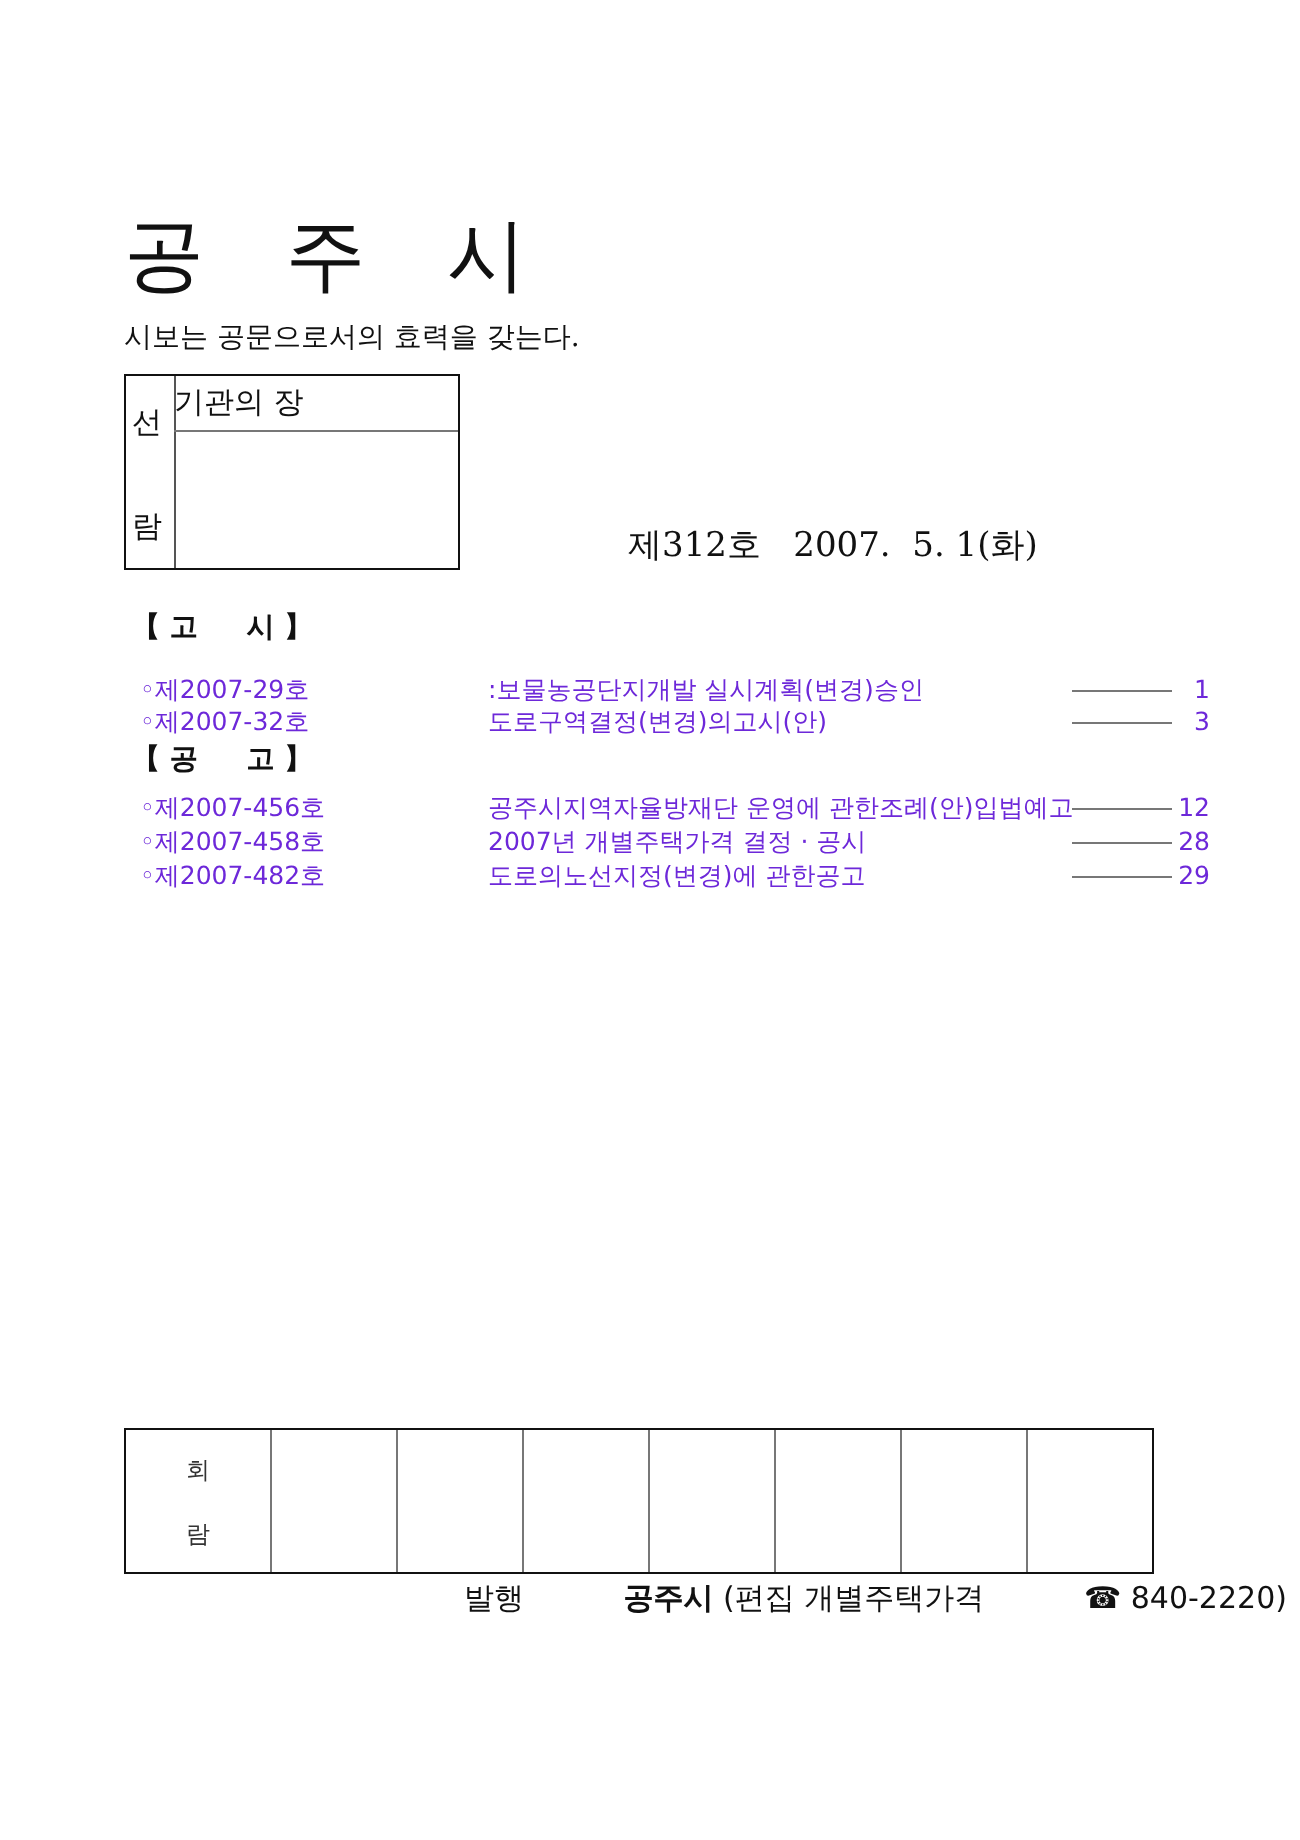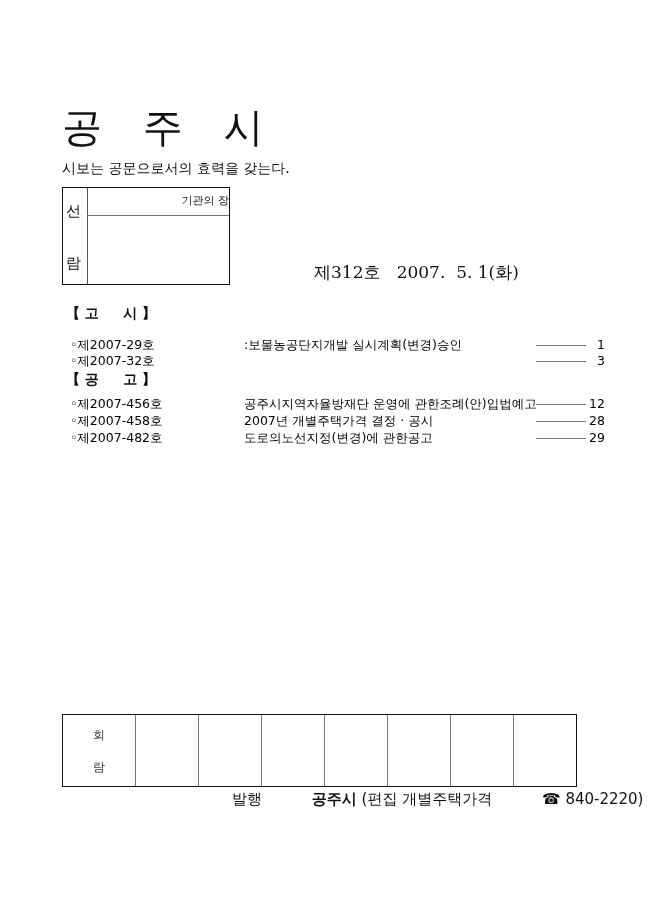--- a/index.html
+++ b/index.html
@@ -3,24 +3,24 @@
 <meta charset="utf-8">
 <style>
   html, body { margin:0; padding:0; background:#ffffff; }
   body { width:650px; height:920px; position:relative; overflow:hidden; color:#111; font-family:"DejaVu Serif", serif; }
   .abs { position:absolute; }
   .title { left:62px; top:100px; font-size:40px; letter-spacing:14px; font-family:"DejaVu Serif", serif; font-weight:normal; }
   .subtitle { left:62px; top:160px; font-size:14px; font-family:"DejaVu Serif", serif; }
   .review-box { left:62px; top:187px; width:168px; height:98px; border:1.5px solid #111; box-sizing:border-box; }
   .review-box .side { position:absolute; left:0; top:0; width:24px; height:100%; border-right:1px solid #555; }
   .review-box .side span { position:absolute; left:3px; font-size:15px; }
-  .review-box .head { position:absolute; left:24px; top:0; right:0; height:27px; border-bottom:1px solid #777; text-align:right; font-size:11px; line-height:26px; }
+  .review-box .head { position:absolute; left:24px; top:0; right:0; height:27px; border-bottom:1px solid #777; text-align:left; font-size:15px; line-height:26px; }
   .issue { left:314px; top:261px; font-size:17px; font-family:"DejaVu Serif", serif; white-space:pre; }
   .section { left:66px; font-size:14px; font-weight:bold; font-family:"DejaVu Serif", serif; white-space:pre; }
-  .row { left:70px; width:540px; height:16px; font-family:"DejaVu Sans", sans-serif; font-size:12.5px; color:#000000; }
+  .row { left:70px; width:540px; height:16px; font-family:"DejaVu Sans", sans-serif; font-size:12.5px; color:#6d28d9; }
   .row .num { position:absolute; left:0; top:0; white-space:nowrap; }
   .row .ttl { position:absolute; left:126px; top:0; white-space:nowrap;margin-left:48px; }
   .row .dash { position:absolute; left:466px; top:8px; width:50px; border-top:1px solid #777; }
   .row .pg { position:absolute; right:5px; top:0; text-align:right; }
   .circ-table { left:62px; top:714px; width:515px; height:73px; border:1.5px solid #111; box-sizing:border-box; display:flex; }
   .circ-table .cell { flex:1; border-left:1px solid #777; height:100%; }
   .circ-table .cell.first { flex:0 0 72px; border-left:none; position:relative; }
   .circ-table .cell.first span { position:absolute; left:30px; font-size:12px; color:#333; font-family:"DejaVu Sans", sans-serif; }
   .footer { left:232px; top:790px; font-size:15px; font-family:"DejaVu Sans", sans-serif; white-space:pre; }
   .footer b { font-weight:bold;margin-left:45px; }
@@ -44,20 +44,21 @@
 <div class="abs section" style="top:305px">【 고     시 】</div>
 
 <div class="abs row" style="top:337px">
   <span class="num">◦제2007-29호</span>
   <span class="ttl">:보물농공단지개발 실시계획(변경)승인</span>
   <span class="dash"></span>
   <span class="pg">1</span>
 </div>
 <div class="abs row" style="top:353px">
   <span class="num">◦제2007-32호</span>
+  <span class="ttl"> 도로구역결정(변경)의고시(안)</span>
   <span class="dash"></span>
   <span class="pg">3</span>
 </div>
 
 <div class="abs section" style="top:371px">【 공     고 】</div>
 
 <div class="abs row" style="top:396px">
   <span class="num">◦제2007-456호</span>
   <span class="ttl">공주시지역자율방재단 운영에 관한조례(안)입법예고</span>
   <span class="dash"></span>

